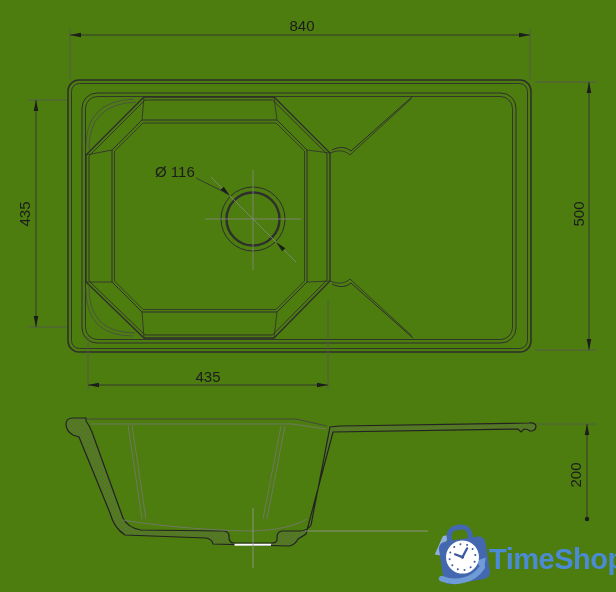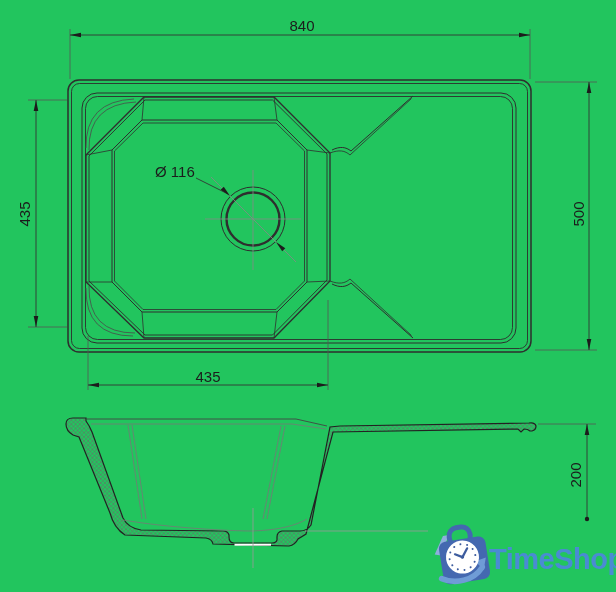--- a/index.html
+++ b/index.html
@@ -1,17 +1,17 @@
 <!DOCTYPE html>
 <html><head>
 <meta charset="utf-8">
 <style>
   html,body{margin:0;padding:0;background:#ffffff;}
   .canvas{
-    width:616px;height:592px;position:relative;background:#22c55e;
+    width:616px;height:592px;position:relative;background:#4d7c0f;
     font-family:"Liberation Sans", sans-serif;overflow:hidden;
   }
   svg{display:block;}
   text{font-family:"Liberation Sans", sans-serif;}
   .dimtxt{fill:#1c1c1c;font-size:15px;}
   .logotxt{font-size:29px;font-weight:bold;letter-spacing:-0.5px;}
 </style>
 </head>
 <body>
 

